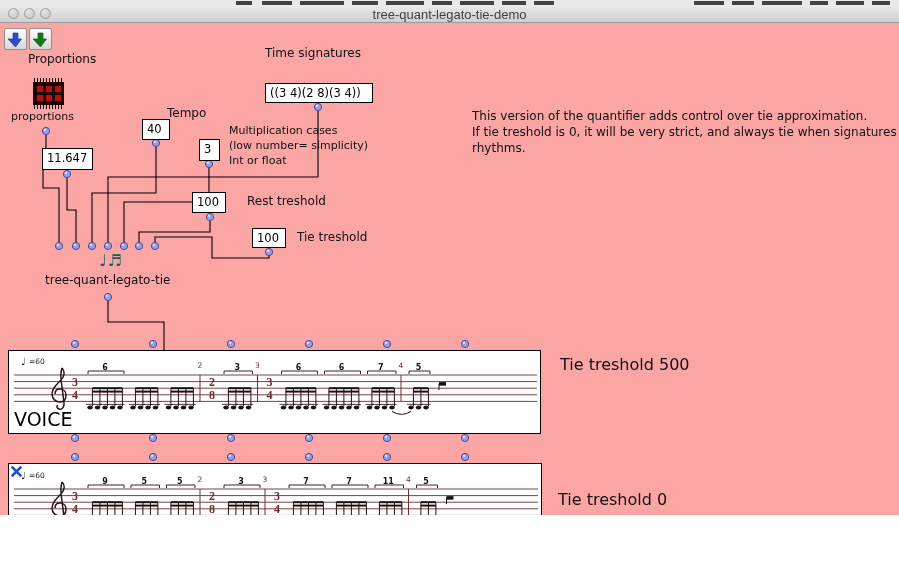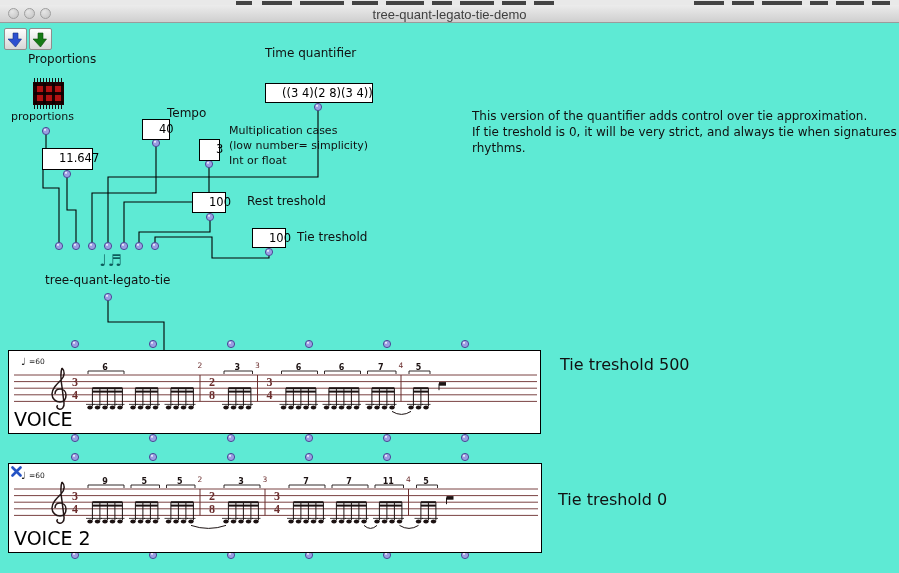--- a/index.html
+++ b/index.html
@@ -1,37 +1,37 @@
 <!DOCTYPE html>
 <html><head>
 <meta charset="utf-8">
 <style>
   html,body{margin:0;padding:0;background:#fff;}
-  #stage{position:relative;width:899px;height:573px;background:#5eead4;overflow:hidden;
+  #stage{position:relative;width:899px;height:515px;background:#fca5a5;overflow:hidden;
          font-family:"DejaVu Sans",sans-serif;}
   
   .menusliver{position:absolute;left:0;top:0;width:899px;height:5px;background:#e9e9e9;z-index:6;}
   .menusliver i{position:absolute;top:1px;height:4px;background:#444;}
   
   .titlebar{position:absolute;left:0;top:5px;width:899px;height:17px;
     background:linear-gradient(#ececec,#cfcfcf);border-bottom:1px solid #9b9b9b;z-index:6;}
   .tl{position:absolute;top:3px;width:11px;height:11px;border-radius:50%;
     background:radial-gradient(circle at 35% 30%,#e6e6e6,#c2c2c2);border:1px solid #9e9e9e;box-sizing:border-box;}
   .title-text{position:absolute;left:0;right:0;top:2px;text-align:center;font-size:13px;
     color:#3f3f3f;font-family:"Liberation Sans",sans-serif;}
   
   .toolbtn{position:absolute;top:28px;width:23px;height:22px;background:linear-gradient(#fdfdfd,#d7d7d7);
     border:1px solid #8e8e8e;border-radius:2px;box-sizing:border-box;padding:0;cursor:pointer;}
   .toolbtn svg{display:block;margin:2px auto 0;}
   
   .plabel{position:absolute;font-size:12px;color:#111;white-space:nowrap;z-index:4;}
   .plabel.small{font-size:11px;}
   
   .vbox{position:absolute;background:#fff;border:1px solid #000;font-size:11.5px;color:#000;
-    padding:2px 2px 1px 16px;white-space:nowrap;z-index:3;box-sizing:border-box;}
+    padding:2px 2px 1px 4px;white-space:nowrap;z-index:3;box-sizing:border-box;}
   
   .plaid{position:absolute;left:33px;top:78px;width:31px;height:31px;z-index:3;}
   .plaid .fringe{position:absolute;left:1px;width:29px;height:4px;
     background:repeating-linear-gradient(90deg,#111 0 1px,transparent 1px 3px);}
   .plaid .body{position:absolute;left:0;top:4px;width:31px;height:23px;background:#b31212;
     background-image:repeating-linear-gradient(90deg,rgba(10,0,0,.88) 0 3px,transparent 3px 9px),
                      repeating-linear-gradient(0deg,rgba(10,0,0,.88) 0 3px,transparent 3px 9px);
     border:1px solid #200;box-sizing:border-box;}
   .noteicon{position:absolute;left:99px;top:251px;font-size:16px;color:#0d5c5c;z-index:3;letter-spacing:1px;}
   
@@ -91,21 +91,21 @@
   <div class="plaid">
     <div class="fringe" style="top:0"></div>
     <div class="body"></div>
     <div class="fringe" style="top:27px"></div>
   </div>
   <div class="plabel small" style="left:11px;top:110px">proportions</div>
 
   <div class="vbox" style="left:42px;top:148px;width:51px;height:22px">11.647</div>
   <div class="plabel" style="left:167px;top:106px">Tempo</div>
   <div class="vbox" style="left:142px;top:119px;width:28px;height:21px">40</div>
-  <div class="plabel" style="left:265px;top:46px">Time quantifier</div>
+  <div class="plabel" style="left:265px;top:46px">Time signatures</div>
   <div class="vbox" style="left:265px;top:83px;width:108px;height:20px">((3 4)(2 8)(3 4))</div>
   <div class="vbox" style="left:199px;top:139px;width:21px;height:22px">3</div>
   <div class="plabel small" style="left:229px;top:124px">Multiplication cases</div>
   <div class="plabel small" style="left:229px;top:139px">(low number= simplicity)</div>
   <div class="plabel small" style="left:229px;top:154px">Int or float</div>
   <div class="vbox" style="left:192px;top:192px;width:34px;height:21px">100</div>
   <div class="plabel" style="left:247px;top:194px">Rest treshold</div>
   <div class="vbox" style="left:252px;top:228px;width:34px;height:20px">100</div>
   <div class="plabel" style="left:297px;top:230px">Tie treshold</div>
 

